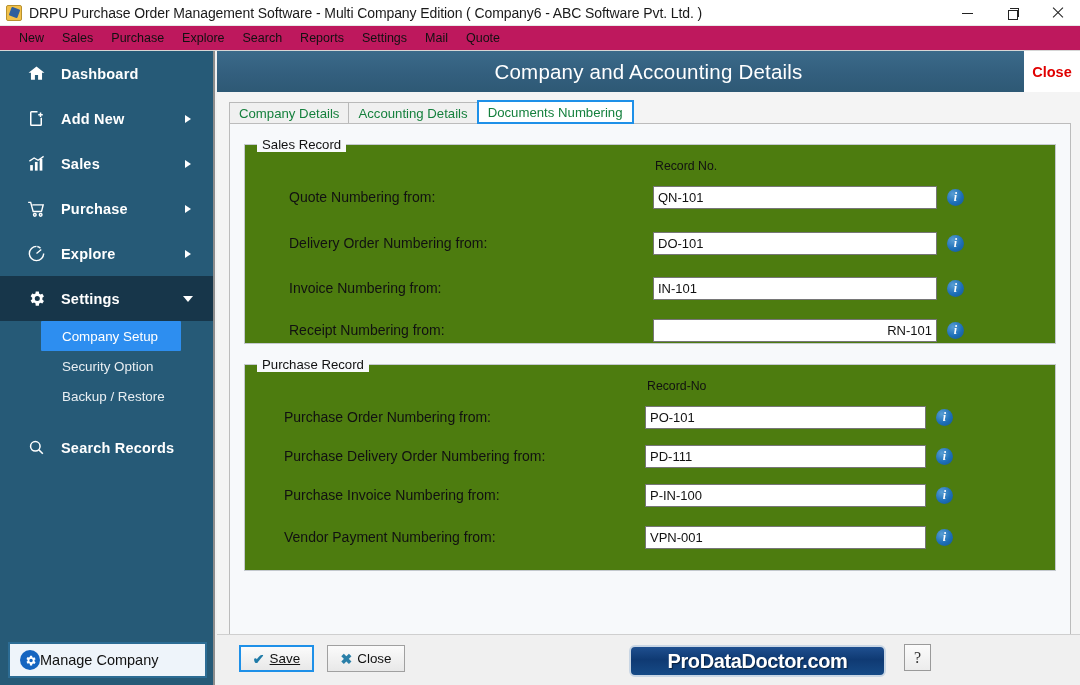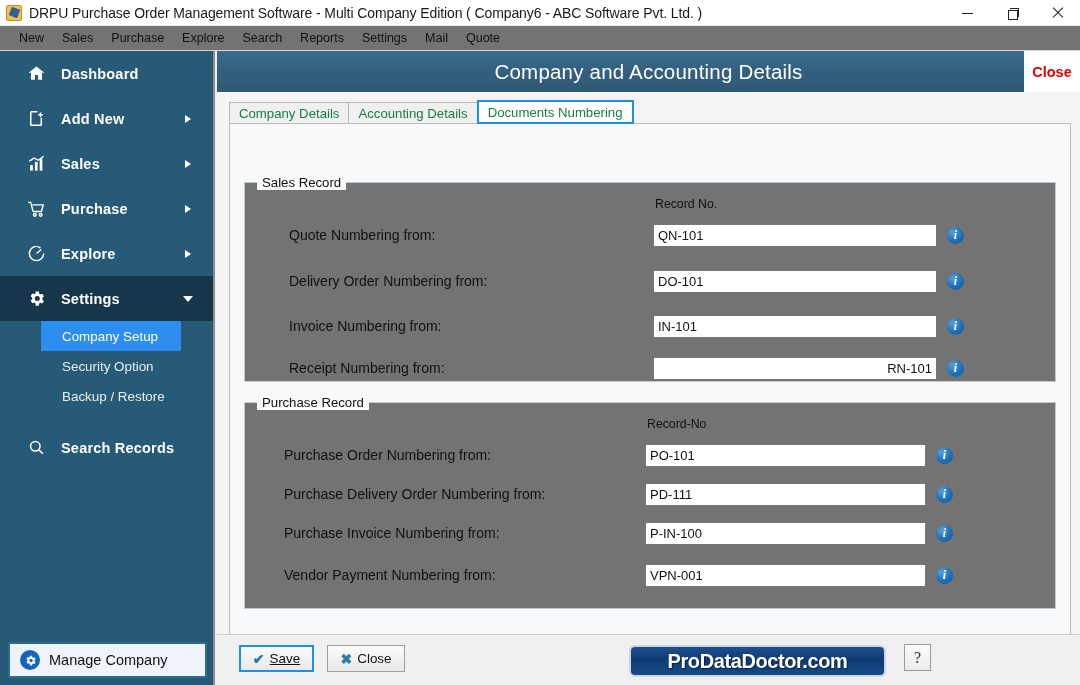--- a/index.html
+++ b/index.html
@@ -38,21 +38,21 @@
   .wc-max::before{content:""; position:absolute; left:0; top:2px; width:8px; height:8px;border:1px solid #222;}
   .wc-max::after{content:""; position:absolute; left:2px; top:0; width:8px; height:8px;border:1px solid #222; border-bottom:none; border-left:none;}
   .wc-close{ position:relative; width:12px; height:12px; display:block;}
   .wc-close::before,.wc-close::after{
     content:""; position:absolute; left:-1px; top:5px; width:14px; height:1px; background:#222;}
   .wc-close::before{transform:rotate(45deg);} .wc-close::after{transform:rotate(-45deg);}
 
   
   .menubar {
     position:absolute; left:0; top:26px; width:1080px; height:25px;
-    background:#737373; display:flex; align-items:center; padding-left:10px;
+    background:#be185d; display:flex; align-items:center; padding-left:10px;
     border-bottom:1px solid #d6d6d6;
   }
   .menu-item {
     font-size:12.5px; color:#111; padding:3px 9px; white-space:nowrap;
   }
 
   
   .sidebar {
     position:absolute; left:0; top:51px; width:215px; height:634px;
     background:#265a77; border-right:2px solid #8d8d8d;
@@ -91,21 +91,21 @@
 
   .manage-company-wrap {
     position:absolute; left:8px; bottom:7px; width:199px; height:36px;
     background:#eef4fa; border:2px solid #2c6c94;
     display:flex; align-items:center; padding-left:10px;
   }
   .mc-icon {
     width:20px;height:20px;border-radius:50%;background:#1565c0;flex:none;
     display:flex;align-items:center;justify-content:center;color:#fff;font-size:12px;
   }
-  .mc-label { font-size:14.5px; color:#111; margin-left:9px; font-weight:normal;}
+  .mc-label { font-size:14.5px; color:#111; font-weight:normal;}
 
   
   .content {
     position:absolute; left:217px; top:51px; width:863px; height:634px;
     background:#f4f4f4;
   }
   .page-header {
     position:absolute; left:0; top:0; width:863px; height:41px;
     background:linear-gradient(to bottom,#3b6a8a 0%, #335f7e 55%, #2e5975 100%);
     display:flex; align-items:center; justify-content:center;
@@ -130,21 +130,21 @@
     background:#ffffff; border:2px solid #1e90e8; height:24px;
     position:relative; z-index:3;
   }
 
   .panel {
     position:absolute; left:12px; top:72px; width:842px; height:551px;
     background:#f7f9fb; border:1px solid #bcbcbc;
   }
 
   .groupbox {
-    position:absolute; border:1px solid #c4c9ce; background:#737373;margin-top:38px;
+    position:absolute; border:1px solid #c4c9ce; background:#4d7c0f;
   }
   .groupbox .gb-title {
     position:absolute; left:12px; top:-8px; background:#f7f9fb;
     padding:0 5px; font-size:13.2px; color:#111;
   }
   #gb-sales { left:14px; top:20px; width:812px; height:200px; }
   #gb-purchase { left:14px; top:240px; width:812px; height:207px; }
 
   .col-header { position:absolute; font-size:12.3px; color:#111; }
 

